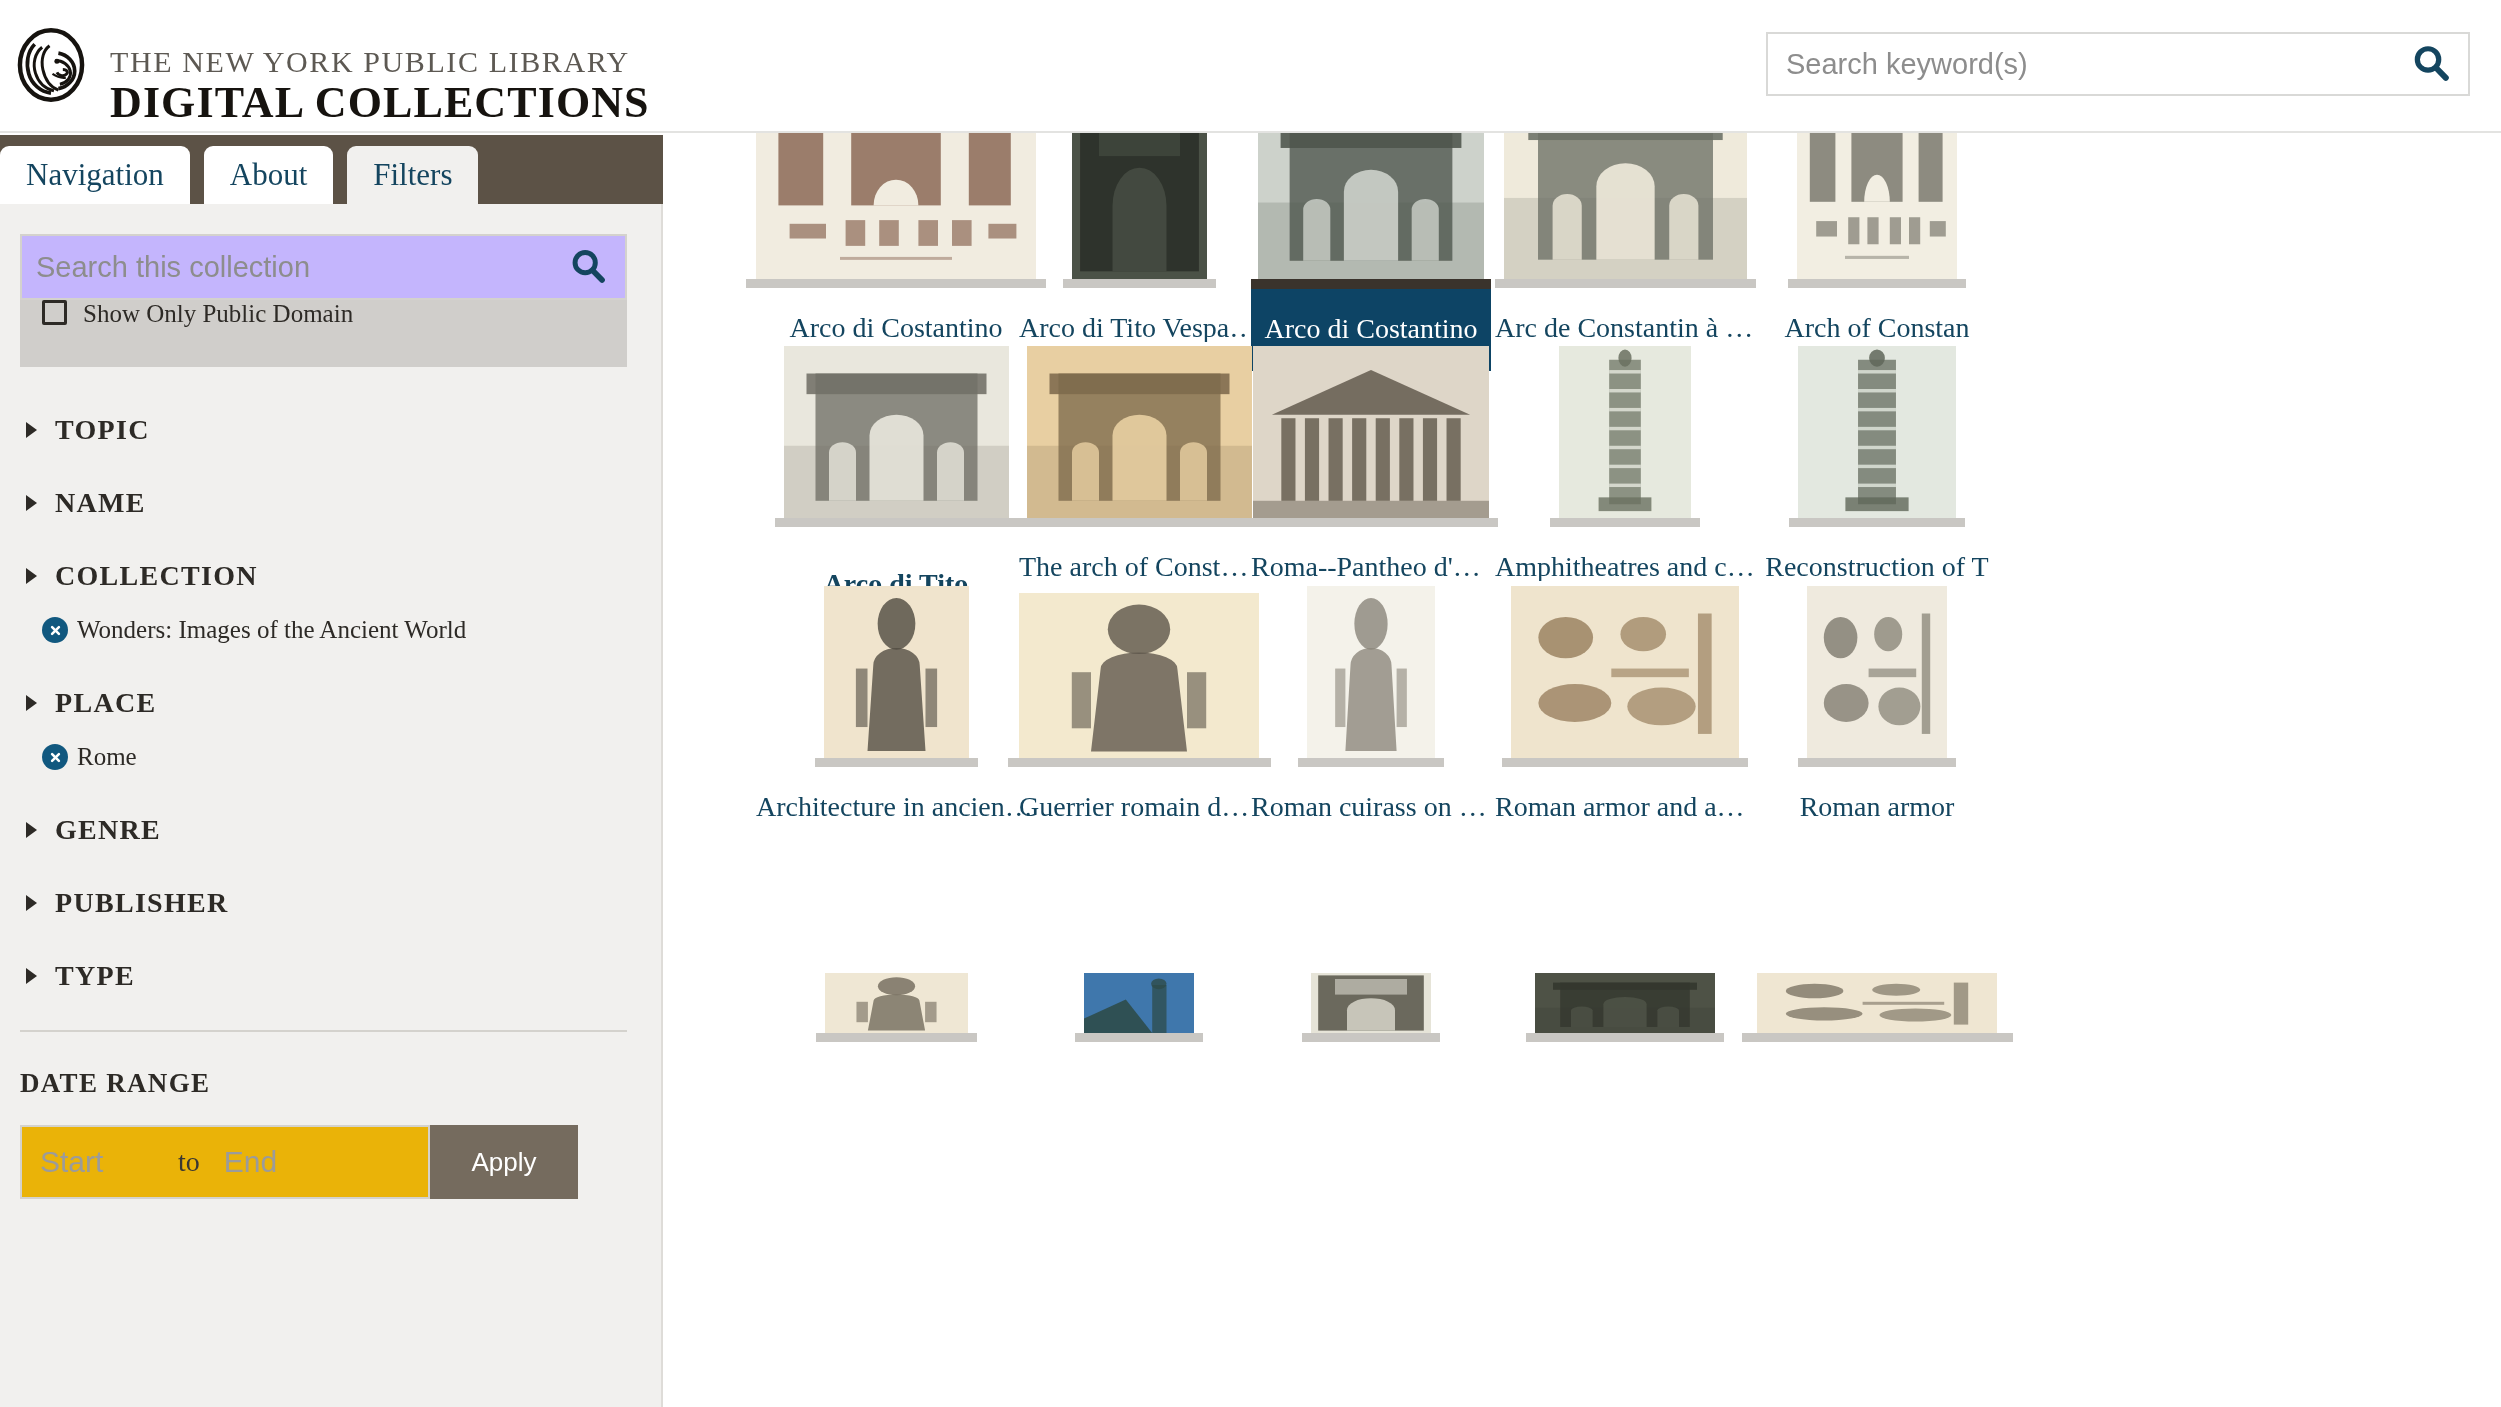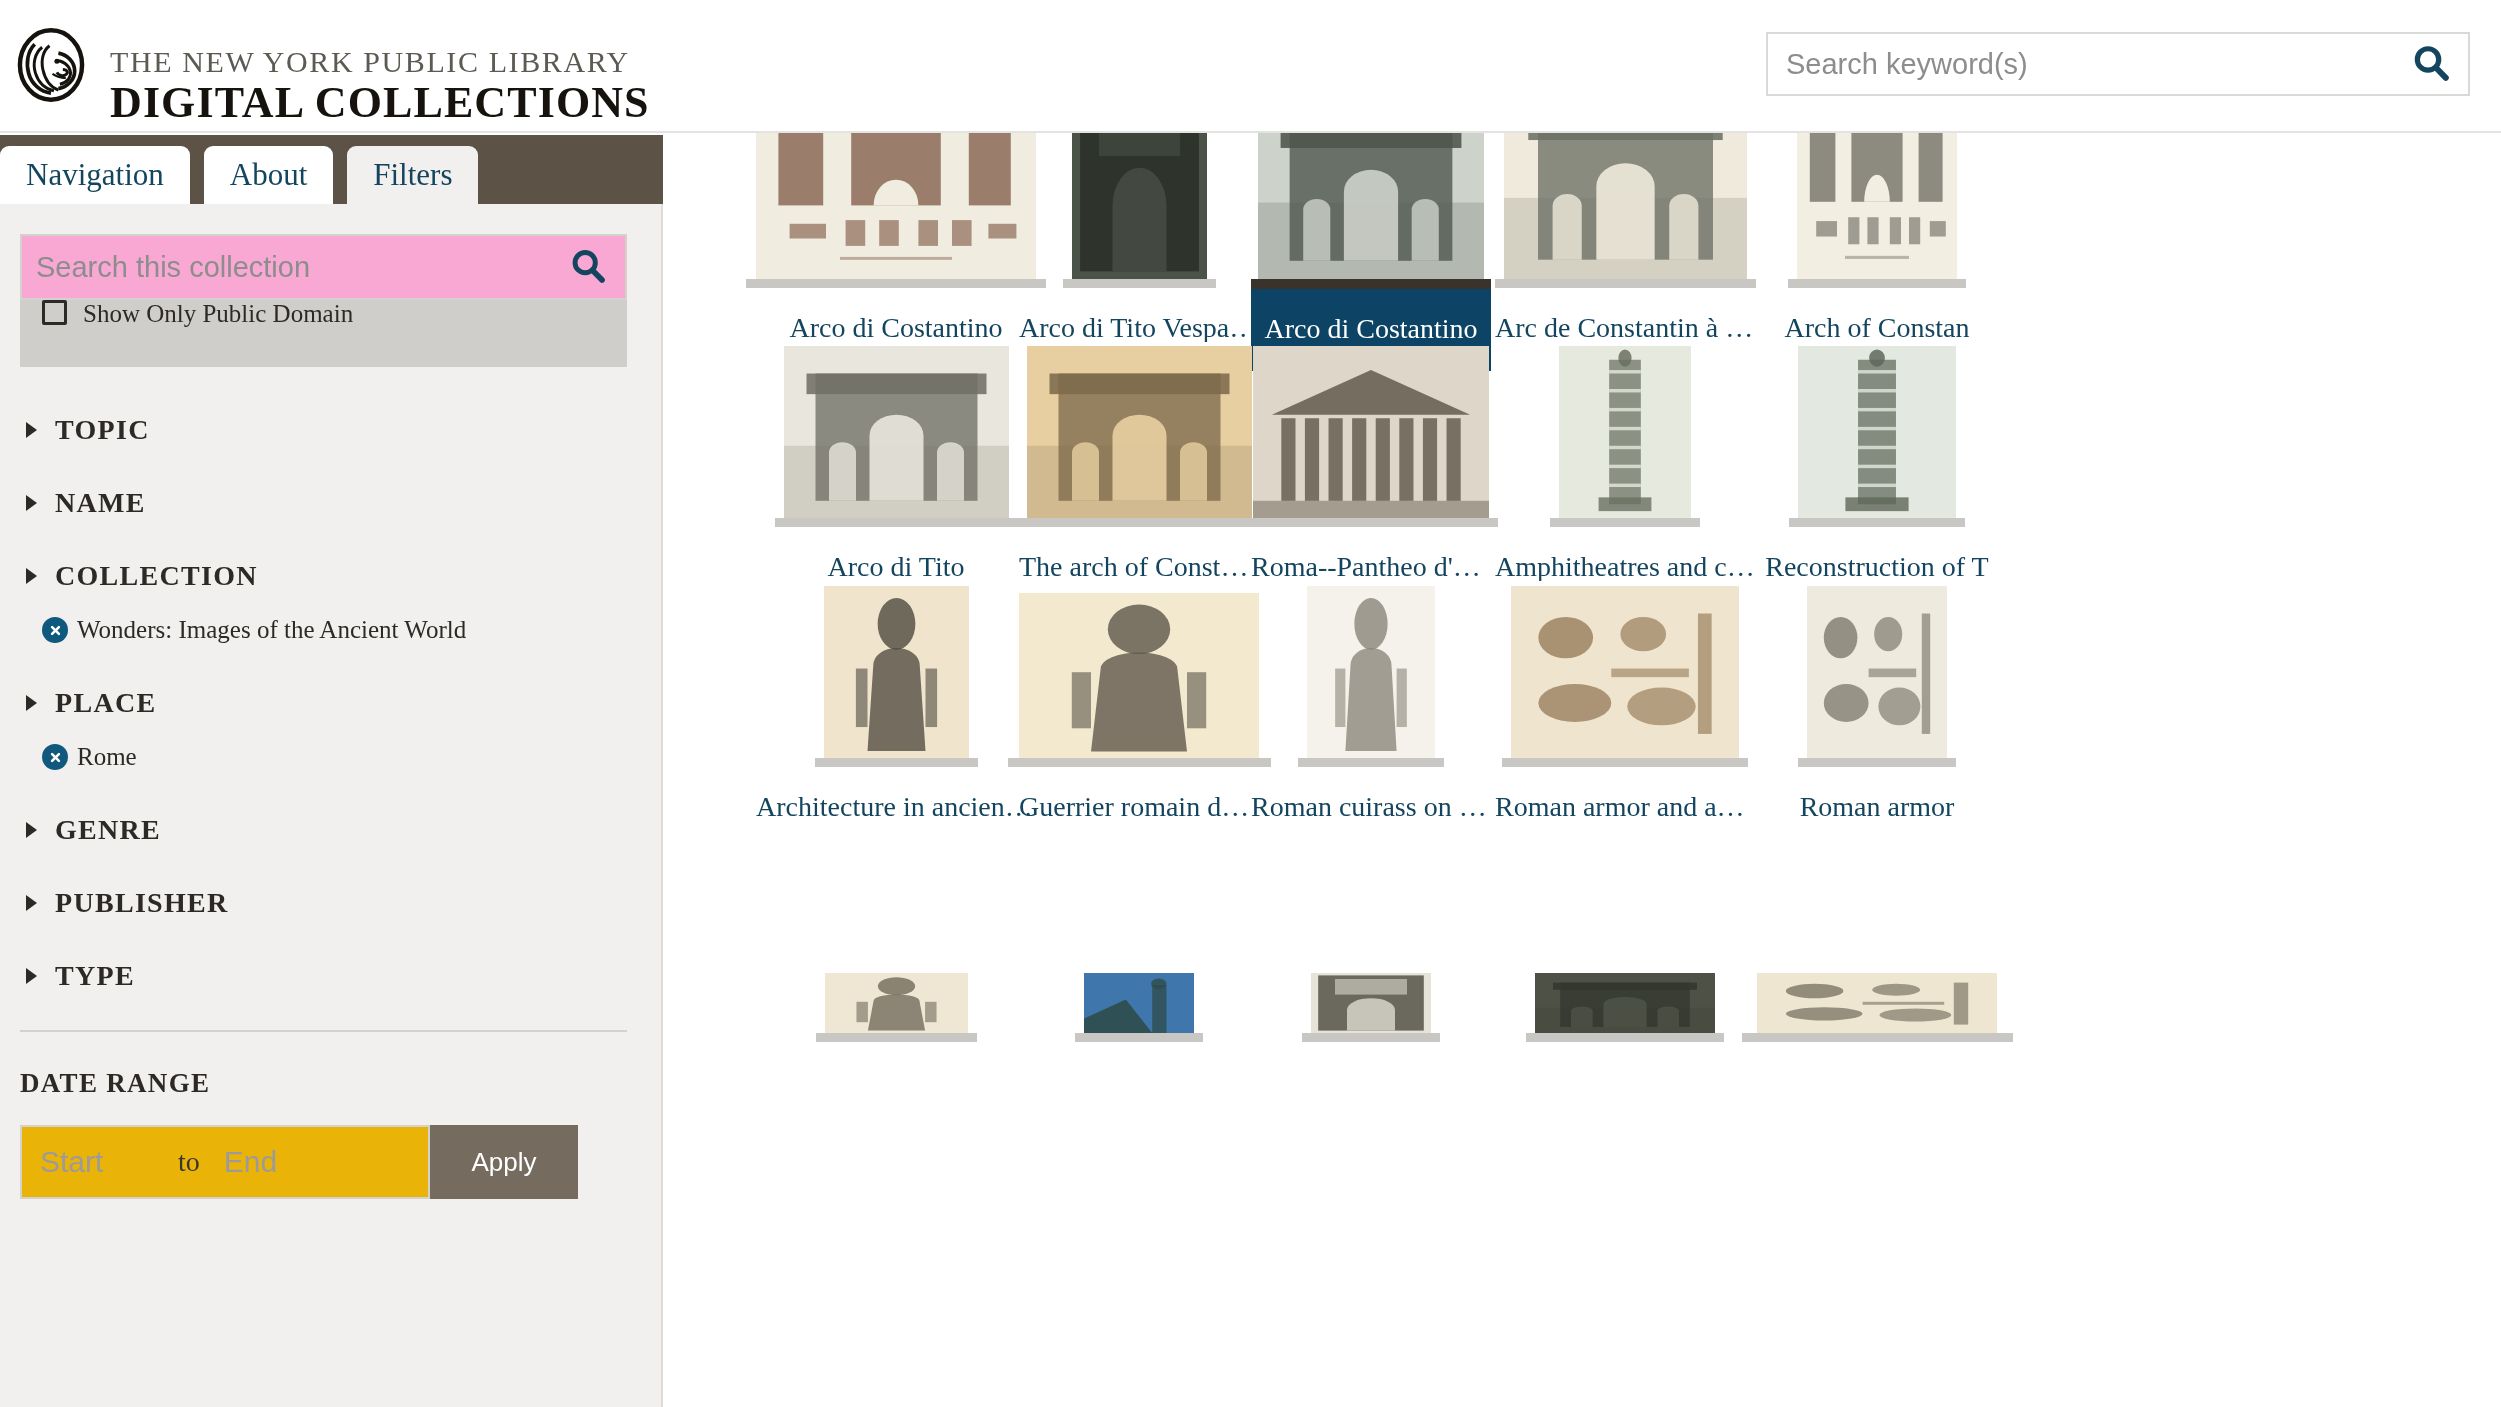--- a/index.html
+++ b/index.html
@@ -75,21 +75,21 @@
   
   .sidebar {
     position: absolute; top: 204px; left: 0;
     width: 663px; height: 1203px;
     background: #f1f0ee;
     border-right: 2px solid #dedcd8;
     overflow: hidden;
   }
   .collection-search {
     margin: 30px 34px 0 20px;
-    height: 66px; background: #f9a8d4;
+    height: 66px; background: #c4b5fd;
     border: 2px solid #d4d2cd;
     display: flex; align-items: center;
   }
   .collection-search input {
     flex: 1; border: none; outline: none; background: transparent;
     font-family: "Liberation Sans", sans-serif;
     font-size: 29px; color: #2b2b2b; padding: 0 14px;
   }
   .collection-search input::placeholder { color: #8d8d8d; }
   .pd-bar {
@@ -439,21 +439,21 @@
             <rect width="100" height="100" fill="#e9e7dd"></rect>
             <rect x="0" y="58" width="100" height="42" fill="#717066" opacity=".2"></rect>
             <rect x="14" y="16" width="72" height="74" fill="#717066" opacity=".78"></rect>
             <rect x="10" y="16" width="80" height="12" fill="#717066" opacity=".88"></rect>
             <path d="M38 90 L38 52 a12 12 0 0 1 24 0 L62 90 z" fill="#e9e7dd" opacity=".9"></path>
             <path d="M20 90 L20 62 a6 6 0 0 1 12 0 L32 90 z" fill="#e9e7dd" opacity=".8"></path>
             <path d="M68 90 L68 62 a6 6 0 0 1 12 0 L80 90 z" fill="#e9e7dd" opacity=".8"></path>
           </svg>
         </div>
         <div class="shelf" style="top: 385px; left: 18.5px; width: 243px;"></div>
-        <div class="cap" style="top: 420px;">Arco di Tito</div>
+        <div class="cap" style="top: 437px; font-weight: bold;">Arco di Tito</div>
       </div>
       <div class="card" style="left: 354px; width: 240px; top: 0px; height: 1274px;">
         <div class="thumb-wrap" style="bottom: auto; top: 213px; height: 172px;">
           <svg width="225" height="172" viewBox="0 0 100 100" preserveAspectRatio="none">
             <rect width="100" height="100" fill="#e8cfa2"></rect>
             <rect x="0" y="58" width="100" height="42" fill="#7d6a4c" opacity=".2"></rect>
             <rect x="14" y="16" width="72" height="74" fill="#7d6a4c" opacity=".78"></rect>
             <rect x="10" y="16" width="80" height="12" fill="#7d6a4c" opacity=".88"></rect>
             <path d="M38 90 L38 52 a12 12 0 0 1 24 0 L62 90 z" fill="#e8cfa2" opacity=".9"></path>
             <path d="M20 90 L20 62 a6 6 0 0 1 12 0 L32 90 z" fill="#e8cfa2" opacity=".8"></path>

